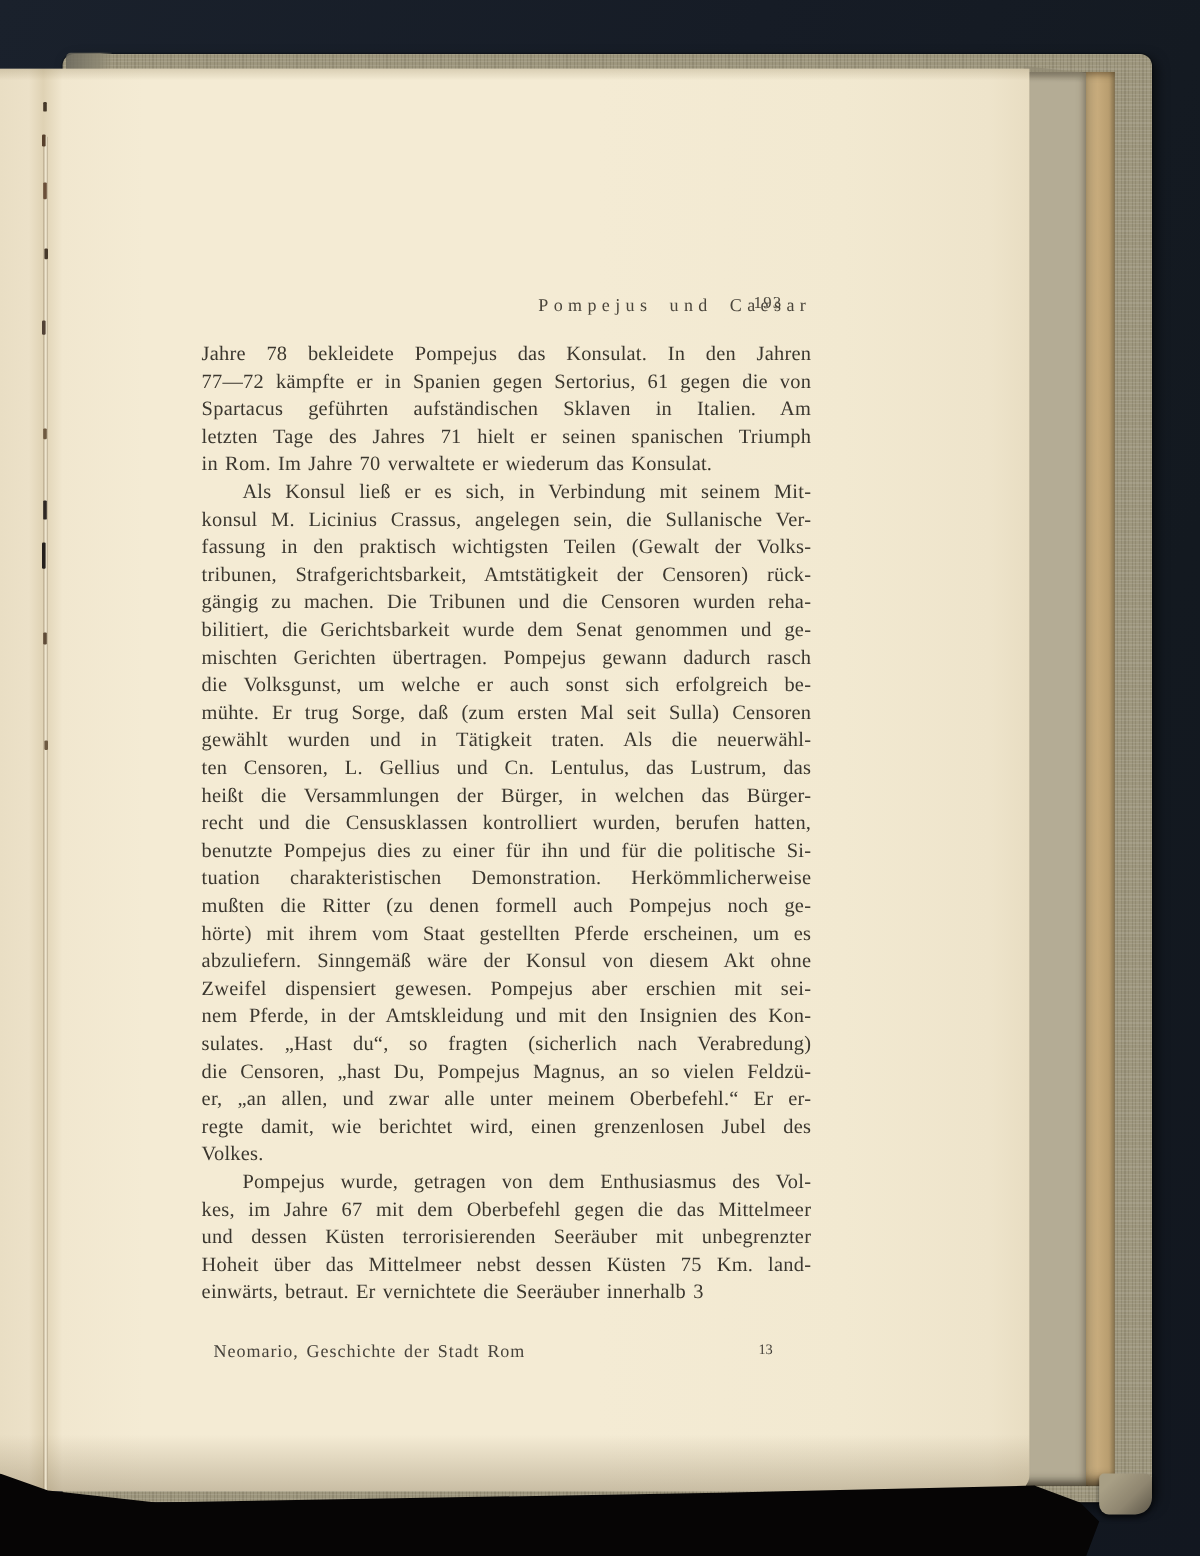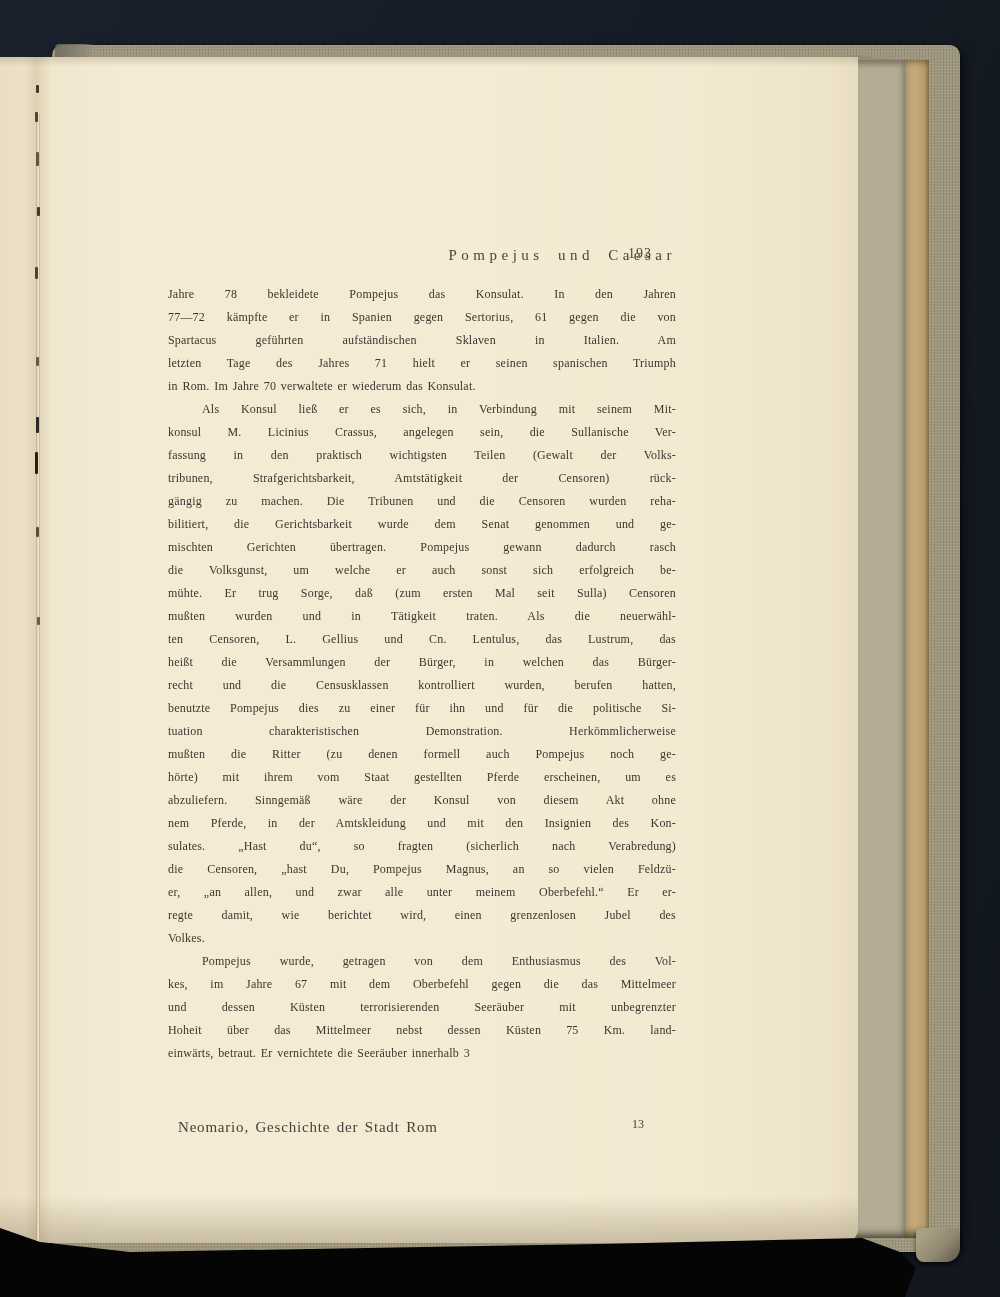--- a/index.html
+++ b/index.html
@@ -75,21 +75,21 @@
   }
   .rh-title{
     position:absolute;left:0;right:0;text-align:right;
     font-size:15px;letter-spacing:4.5px;word-spacing:6px;
   }
   .rh-page{
     position:absolute;right:24px;top:-1px;font-size:14px;letter-spacing:1px;
   }
   .text-block{
     position:absolute;top:226px;left:0;width:508px;
-    font-size:12px;line-height:23px;letter-spacing:.2px;word-spacing:1.5px;
+    font-size:17px;line-height:23px;letter-spacing:.2px;word-spacing:1.5px;
   }
   .line{text-align:justify;text-align-last:justify;white-space:normal;}
   .line.pl{text-align-last:left;}
   .line.ind{padding-left:34px;}
   .colophon{
     position:absolute;top:1060px;left:0;width:508px;height:18px;color:#45413a;
   }
   .colophon .sig{
     position:absolute;left:10px;top:2px;font-size:15px;letter-spacing:.8px;word-spacing:2px;
   }
@@ -137,29 +137,30 @@
         <div class="para">
           <div class="line ind">Als Konsul ließ er es sich, in Verbindung mit seinem Mit-</div>
           <div class="line">konsul M. Licinius Crassus, angelegen sein, die Sullanische Ver-</div>
           <div class="line">fassung in den praktisch wichtigsten Teilen (Gewalt der Volks-</div>
           <div class="line">tribunen, Strafgerichtsbarkeit, Amtstätigkeit der Censoren) rück-</div>
           <div class="line">gängig zu machen. Die Tribunen und die Censoren wurden reha-</div>
           <div class="line">bilitiert, die Gerichtsbarkeit wurde dem Senat genommen und ge-</div>
           <div class="line">mischten Gerichten übertragen. Pompejus gewann dadurch rasch</div>
           <div class="line">die Volksgunst, um welche er auch sonst sich erfolgreich be-</div>
           <div class="line">mühte. Er trug Sorge, daß (zum ersten Mal seit Sulla) Censoren</div>
-          <div class="line">mußten wurden und in Tätigkeit traten. Als die neuerwähl-</div>
+          <div class="line">gewählt wurden und in Tätigkeit traten. Als die neuerwähl-</div>
           <div class="line">ten Censoren, L. Gellius und Cn. Lentulus, das Lustrum, das</div>
           <div class="line">heißt die Versammlungen der Bürger, in welchen das Bürger-</div>
           <div class="line">recht und die Censusklassen kontrolliert wurden, berufen hatten,</div>
           <div class="line">benutzte Pompejus dies zu einer für ihn und für die politische Si-</div>
           <div class="line">tuation charakteristischen Demonstration. Herkömmlicherweise</div>
           <div class="line">mußten die Ritter (zu denen formell auch Pompejus noch ge-</div>
           <div class="line">hörte) mit ihrem vom Staat gestellten Pferde erscheinen, um es</div>
           <div class="line">abzuliefern. Sinngemäß wäre der Konsul von diesem Akt ohne</div>
+          <div class="line">Zweifel dispensiert gewesen. Pompejus aber erschien mit sei-</div>
           <div class="line">nem Pferde, in der Amtskleidung und mit den Insignien des Kon-</div>
           <div class="line">sulates. „Hast du“, so fragten (sicherlich nach Verabredung)</div>
           <div class="line">die Censoren, „hast Du, Pompejus Magnus, an so vielen Feldzü-</div>
           <div class="line">er, „an allen, und zwar alle unter meinem Oberbefehl.“ Er er-</div>
           <div class="line">regte damit, wie berichtet wird, einen grenzenlosen Jubel des</div>
           <div class="line pl">Volkes.</div>
         </div>
         <div class="para">
           <div class="line ind">Pompejus wurde, getragen von dem Enthusiasmus des Vol-</div>
           <div class="line">kes, im Jahre 67 mit dem Oberbefehl gegen die das Mittelmeer</div>

